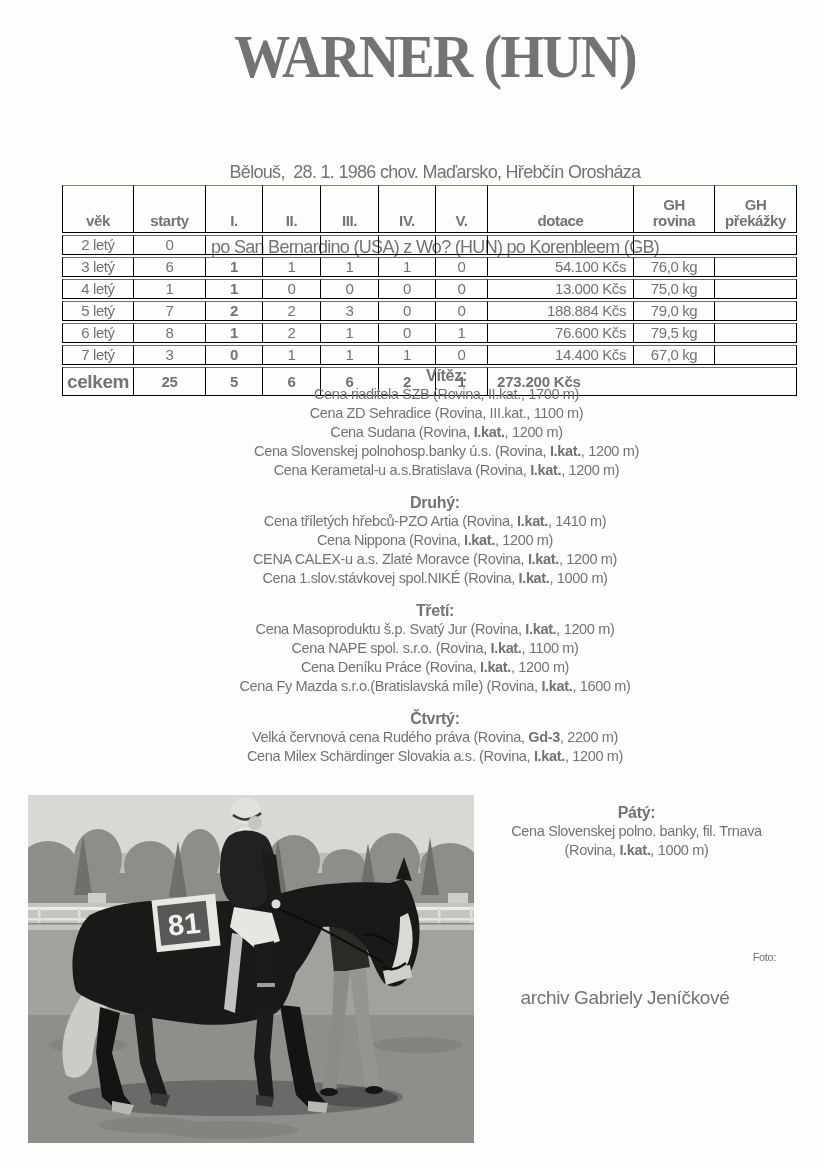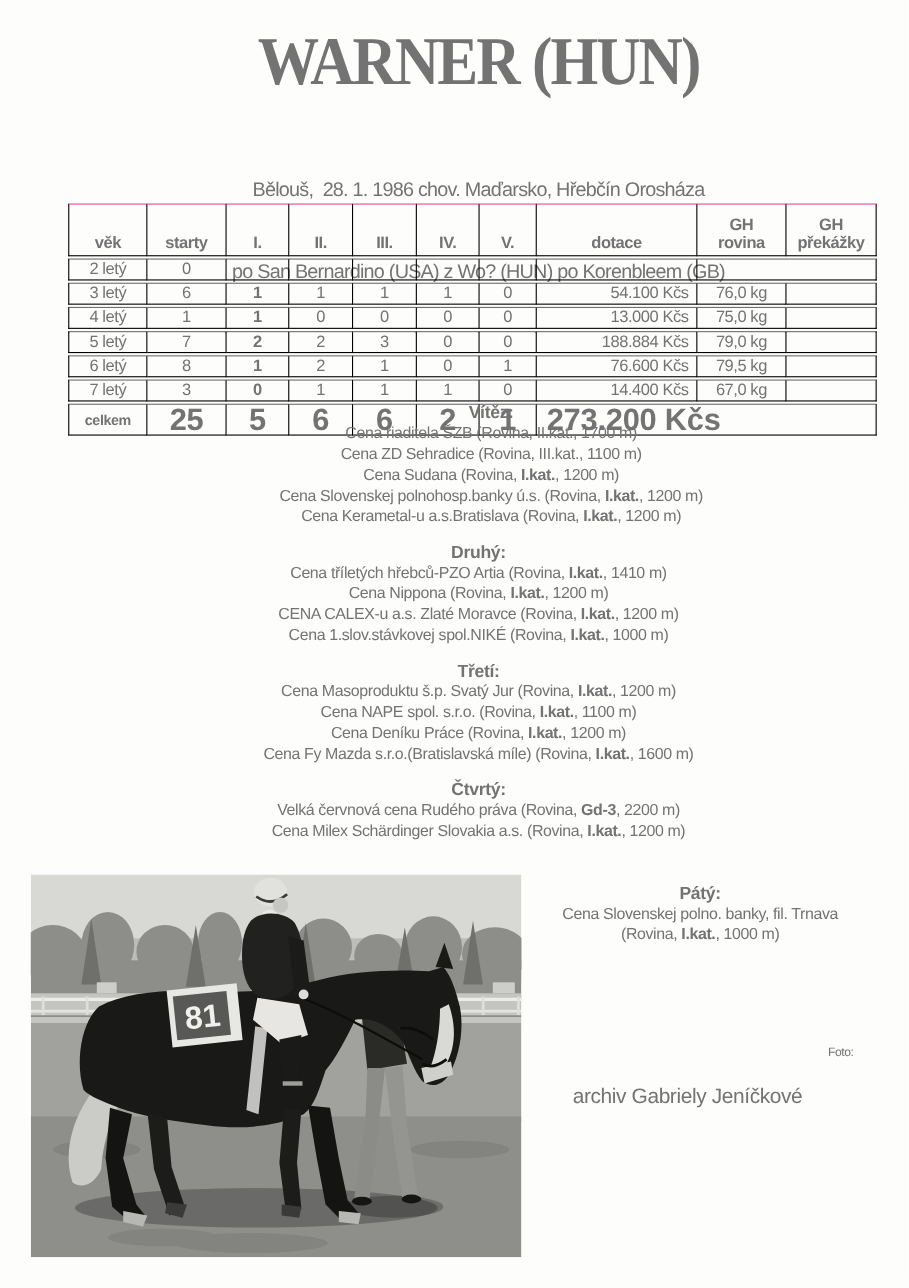--- a/index.html
+++ b/index.html
@@ -36,22 +36,22 @@
     padding:1px 4px; text-align:center; line-height:16px;
     overflow:hidden; white-space:nowrap;
   }
   .stats th:first-child, .stats td:first-child { border-left:1px solid #000; }
   .stats thead th {
     border-top:1px solid #ec4899; vertical-align:bottom;
     font-weight:bold; height:42px; padding-bottom:3px; line-height:16px;
   }
   .stats td.b { font-weight:bold; }
   .stats td.money { text-align:right; padding-right:7px; }
-  .stats tr.total td { font-weight:bold; font-size:28px; line-height:23px; padding-top:2px; padding-bottom:2px; }
-  .stats tr.total td.lbl { font-size:13px; vertical-align:middle; }
+  .stats tr.total td { font-weight:bold; font-size:15px; line-height:23px; padding-top:2px; padding-bottom:2px; }
+  .stats tr.total td.lbl { font-size:19px; vertical-align:middle; }
   .stats tr.total td.grand { text-align:left; padding-left:9px; letter-spacing:-0.2px; }
 
   
   .sections {
     position:absolute; top:366px; left:0; width:100%;
     text-align:center; font-size:14.5px; line-height:19px; letter-spacing:-0.35px;
   }
   .section { margin-top:13px; }
   .section:first-child { margin-top:0;margin-left:23px; }
   .section-heading { font-weight:bold; font-size:16px; letter-spacing:-0.3px; }

